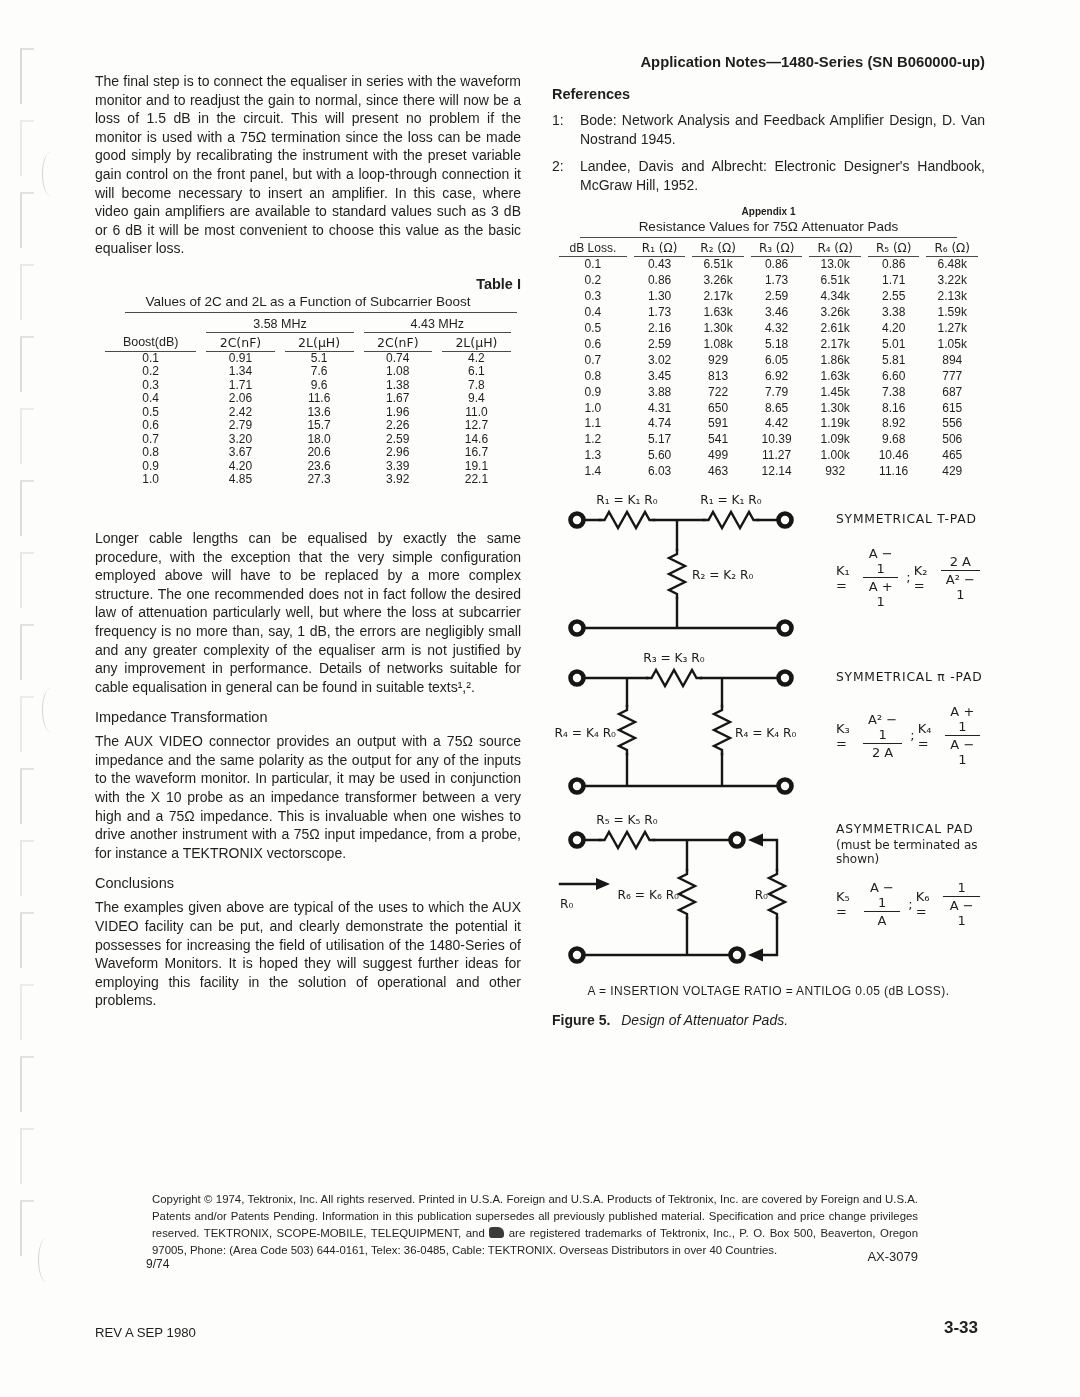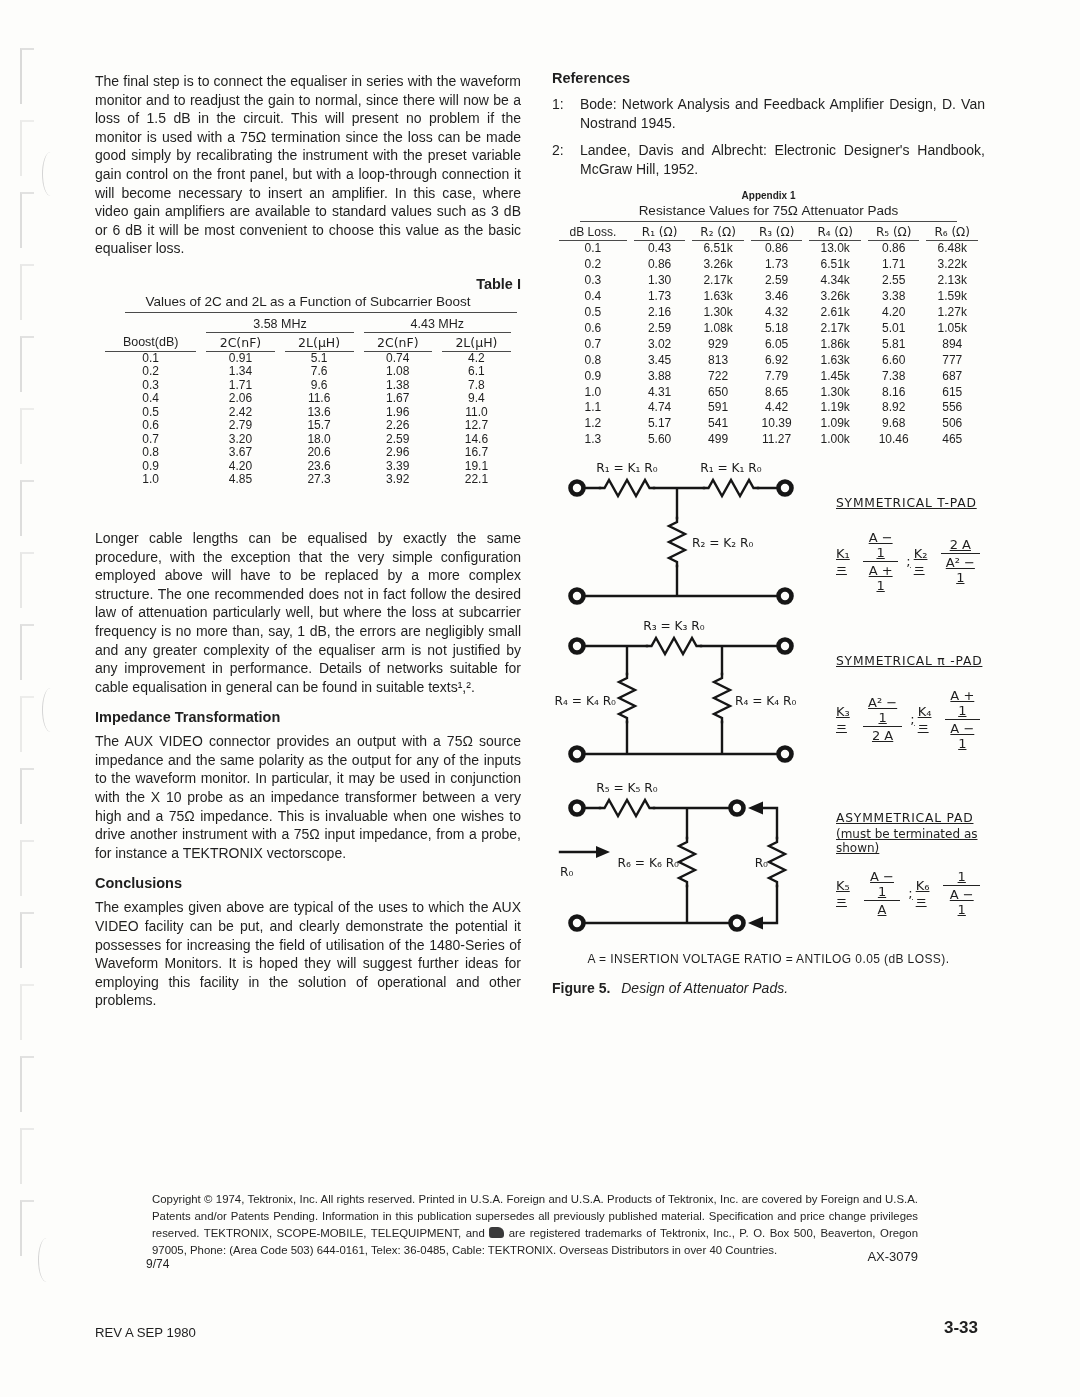--- a/index.html
+++ b/index.html
@@ -14,21 +14,21 @@
   .scan-mark { position:absolute; left:20px; width:12px; height:54px;
     border-left:2px solid #bfbfbf; border-top:2px solid #c9c9c9; }
   .scan-curve { position:absolute; width:16px; height:44px;
     border-left:1.5px solid #d4d4d4; border-radius:50% 0 0 50%; }
 
   
   .col-left  { position:absolute; left:95px;  top:72px; width:426px; }
   .col-right { position:absolute; left:552px; top:54px; width:433px; }
 
   p.body { margin:0; font-size:14px; line-height:18.6px; text-align:justify; }
-  h3.sect { margin:13px 0 7px 0; font-size:14.5px; font-weight:bold; }
+  h3.sect { margin:13px 0 7px 0; font-size:14.5px; font-weight:normal; }
 
   
   .tbl-block { margin-top:18px; }
   .tbl-title { text-align:right; font-weight:bold; font-size:14.5px; }
   .tbl-subtitle { text-align:center; font-size:13.5px; margin-top:2px; }
   .tbl-rule { border-top:1.2px solid #4a4a4a; margin:3px 4px 0 30px; }
   table.t1 { border-collapse:separate; border-spacing:10px 0; width:100%; margin-top:2px; }
   table.t1 th { font-weight:normal; font-size:12.5px; padding:2px 0 1px 0;
     border-bottom:1.1px solid #4a4a4a; text-align:center; }
   table.t1 th.blank { border-bottom:none; }
@@ -44,21 +44,21 @@
   table.apx td { font-size:12px; line-height:15.9px; text-align:center; padding:0; }
 
   
   .ref { display:flex; margin-top:9px; }
   .ref-num { width:28px; font-size:14px; line-height:18.6px; }
   .ref-text { flex:1; font-size:14px; line-height:18.6px; text-align:justify; }
   .hdr-title { text-align:right; font-weight:bold; font-size:14.8px; }
   h3.refs { margin:16px 0 2px 0; font-size:14.5px; font-weight:bold; }
 
   
-  .fig-row { display:flex; align-items:center;text-decoration:underline; }
+  .fig-row { display:flex; align-items:flex-start; }
   .fig-row svg { flex:0 0 280px; }
   .fig-info { margin-left:4px; padding-top:22px; }
   .fig-label { font-size:12.3px; letter-spacing:0.8px; color:#1b1b1b; }
   .fig-sublabel { font-size:12px; margin-top:2px; }
   .formula { margin-top:20px; display:flex; align-items:center; font-size:13px; }
   .frac { display:inline-block; text-align:center; margin:0 5px; }
   .fnum { display:block; padding:0 5px 1px 5px; border-bottom:1.3px solid #222; }
   .fden { display:block; padding:1px 5px 0 5px; }
   .fsep { margin:0 3px; }
   .fig-note { margin-top:14px; text-align:center; font-size:12px; letter-spacing:0.4px; }
@@ -207,20 +207,21 @@
     <p class="body" style="margin-top:42px">Longer cable lengths can be equalised by exactly the same procedure, with the exception that the very simple configuration employed above will have to be replaced by a more complex structure. The one recommended does not in fact follow the desired law of attenuation particularly well, but where the loss at subcarrier frequency is no more than, say, 1 dB, the errors are negligibly small and any greater complexity of the equaliser arm is not justified by any improvement in performance. Details of networks suitable for cable equalisation in general can be found in suitable texts¹,².</p>
 
     <h3 class="sect">Impedance Transformation</h3>
     <p class="body">The AUX VIDEO connector provides an output with a 75Ω source impedance and the same polarity as the output for any of the inputs to the waveform monitor. In particular, it may be used in conjunction with the X 10 probe as an impedance transformer between a very high and a 75Ω impedance. This is invaluable when one wishes to drive another instrument with a 75Ω input impedance, from a probe, for instance a TEKTRONIX vectorscope.</p>
 
     <h3 class="sect">Conclusions</h3>
     <p class="body">The examples given above are typical of the uses to which the AUX VIDEO facility can be put, and clearly demonstrate the potential it possesses for increasing the field of utilisation of the 1480-Series of Waveform Monitors. It is hoped they will suggest further ideas for employing this facility in the solution of operational and other problems.</p>
   </div>
 
   <div class="col-right">
+    <div class="hdr-title">Application Notes—1480-Series (SN B060000-up)</div>
 
     <h3 class="refs">References</h3>
     <div class="ref">
       <span class="ref-num">1:</span>
       <span class="ref-text">Bode: Network Analysis and Feedback Amplifier Design, D. Van Nostrand 1945.</span>
     </div>
     <div class="ref">
       <span class="ref-num">2:</span>
       <span class="ref-text">Landee, Davis and Albrecht: Electronic Designer's Handbook, McGraw Hill, 1952.</span>
     </div>
@@ -350,20 +351,29 @@
             <td>506</td>
           </tr>
           <tr>
             <td>1.3</td>
             <td>5.60</td>
             <td>499</td>
             <td>11.27</td>
             <td>1.00k</td>
             <td>10.46</td>
             <td>465</td>
+          </tr>
+          <tr>
+            <td>1.4</td>
+            <td>6.03</td>
+            <td>463</td>
+            <td>12.14</td>
+            <td>932</td>
+            <td>11.16</td>
+            <td>429</td>
           </tr>
         </tbody>
     </table>
 
     <div class="fig-row" style="margin-top:10px">
       <svg viewBox="0 0 280 150" width="280" height="150">
         <path class="wire" d="M32 30 H48 M102 30 H152 M206 30 H226 M32 138 H226 M125 30 V60 M125 108 V138"></path>
         <path class="wire" d="M48 30 h4.5 l4.5 -8 l9 16 l9 -16 l9 16 l9 -16 l4.5 8 h4.5"></path>
         <path class="wire" d="M152 30 h4.5 l4.5 -8 l9 16 l9 -16 l9 16 l9 -16 l4.5 8 h4.5"></path>
         <path class="wire" d="M125 60 v4 l-8 4 l16 8 l-16 8 l16 8 l-16 8 l8 4 v4"></path>

